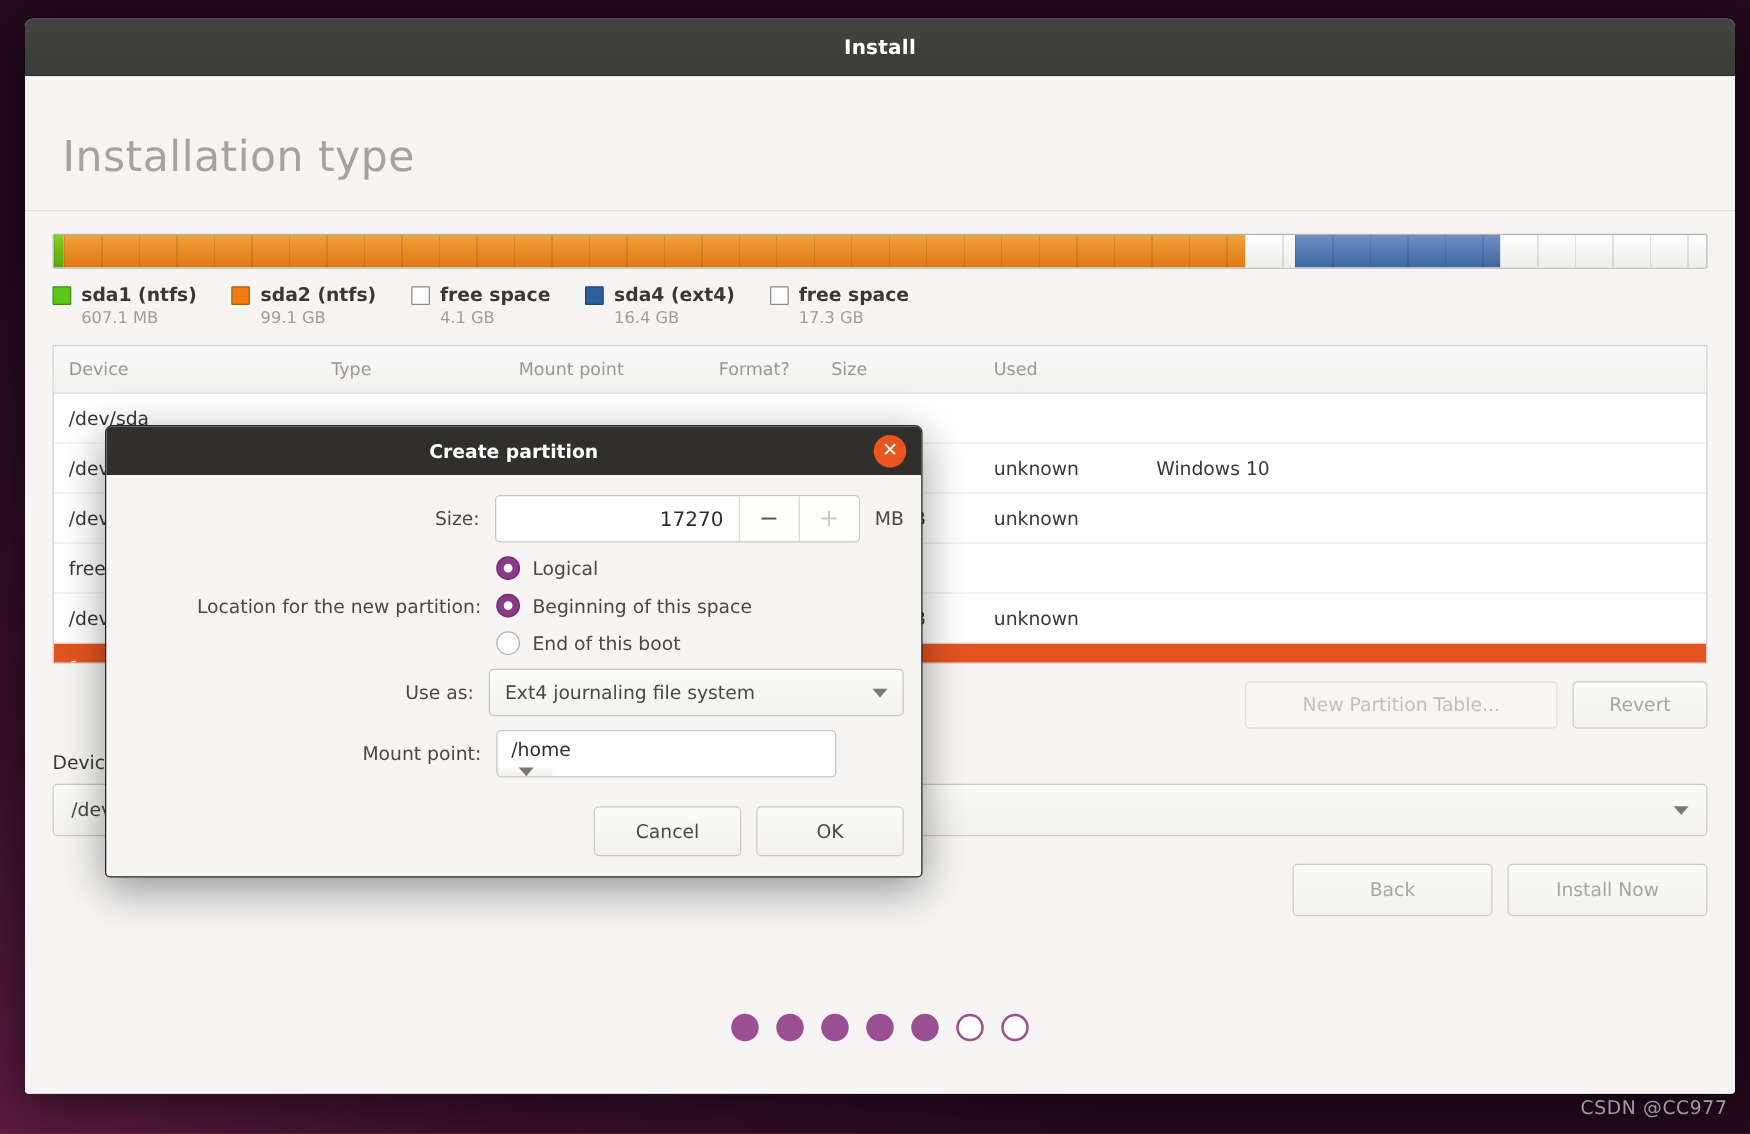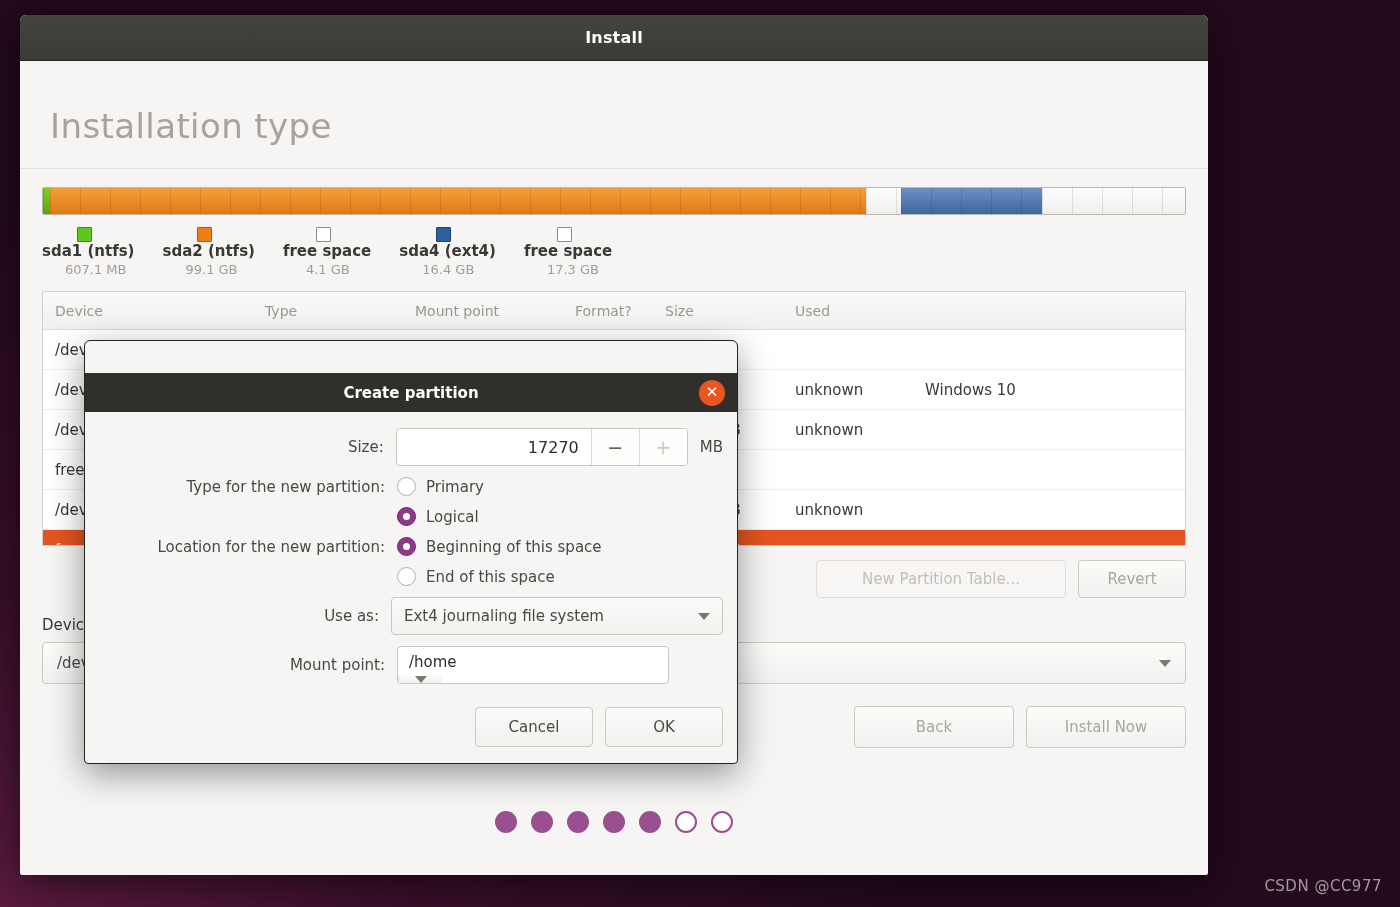--- a/index.html
+++ b/index.html
@@ -13,21 +13,21 @@
     background:
       radial-gradient(ellipse 900px 700px at 0% 100%, #5b1b3f 0%, #3a0f2a 45%, #240a1c 100%),
       linear-gradient(135deg, #6d1736 0%, #40112b 40%, #2a0c20 100%);
     position: relative;
   }
 
   
   #installer-window {
     position: absolute;
     left: 20px; top: 15px;
-    width: 1188px; height: 860px;
+    width: 1368px; height: 860px;
     border-radius: 6px 6px 3px 3px;
     box-shadow: 0 8px 40px rgba(0,0,0,0.55);
     overflow: hidden;
     background: #f5f4f2;
   }
   #titlebar {
     height: 46px;
     background: linear-gradient(180deg,#434340 0%,#3b3b37 100%);
     border-bottom: 1px solid #2a2a27;
     display: flex; align-items: center; justify-content: center;
@@ -69,21 +69,21 @@
   }
   .pseg.green  { background: linear-gradient(180deg,#7fd219 0%,#58a50c 100%); }
   .pseg.orange { background: linear-gradient(180deg,#f2a03c 0%,#e07a13 100%); }
   .pseg.white  { background: linear-gradient(180deg,#fdfdfd 0%,#f0efed 100%); }
   .pseg.blue   { background: linear-gradient(180deg,#6f8fc4 0%,#3d679f 100%); }
 
   #legend {
     display: flex; padding: 12px 22px 0 22px;
   }
   .legend-item { margin-right: 28px; }
-  .legend-top { display: flex; align-items: center; flex-direction: column; }
+  .legend-top { display: flex; align-items: center; }
   .swatch {
     width: 15px; height: 15px; margin-right: 8px;
     border: 1px solid #8e8b87; border-radius: 1px; display: inline-block;
   }
   .swatch.green  { background: #5ec81a; border-color:#3f8b10; }
   .swatch.orange { background: #ef7d12; border-color:#b35c06; }
   .swatch.white  { background: #ffffff; }
   .swatch.blue   { background: #2b5f9e; border-color:#1d4471; }
   .legend-label {
     font-size: 15px; font-weight: bold; color: #3a3835;
@@ -185,21 +185,20 @@
     box-shadow: 0 10px 34px rgba(0,0,0,.40);
     overflow: hidden;
     background: #f6f5f4;
     border: 1px solid #25241f;
   }
   #dialog-titlebar {
     height: 39px;
     background: #302f2b;
     display: flex; align-items: center; justify-content: center;
     position: relative;
-    margin-top: 32px;
   }
   #dialog-titlebar .dtitle {
     color: #ffffff; font-size: 15px; font-weight: bold;
   }
   #dialog-close {
     position: absolute; right: 12px; top: 50%; transform: translateY(-50%);
     width: 26px; height: 26px; border-radius: 50%;
     background: #e9551f;
     display: flex; align-items: center; justify-content: center;
     color: #ffffff; font-size: 15px; font-weight: bold; line-height: 1;
@@ -443,27 +442,20 @@
           <div class="fctl">
             <div class="spin">
               <div class="val">17270</div>
               <div class="sbtn">−</div>
               <div class="sbtn off">+</div>
             </div>
             <span class="unit">MB</span>
           </div>
         </div>
 
-        <div class="frow">
-          <div class="flabel">Type for the new partition:</div>
-          <div class="fctl radio-row">
-            <span class="radio"></span>
-            <span class="radio-label">Primary</span>
-          </div>
-        </div>
 
         <div class="frow">
           <div class="flabel"></div>
           <div class="fctl radio-row">
             <span class="radio on"></span>
             <span class="radio-label">Logical</span>
           </div>
         </div>
 
         <div class="frow">
@@ -471,21 +463,21 @@
           <div class="fctl radio-row">
             <span class="radio on"></span>
             <span class="radio-label">Beginning of this space</span>
           </div>
         </div>
 
         <div class="frow">
           <div class="flabel"></div>
           <div class="fctl radio-row">
             <span class="radio"></span>
-            <span class="radio-label">End of this space</span>
+            <span class="radio-label">End of this boot</span>
           </div>
         </div>
 
         <div class="frow">
           <div class="flabel">Use as:</div>
           <div class="fctl">
             <div class="dropdown">
               <span>Ext4 journaling file system</span>
               <span class="caret"></span>
             </div>

